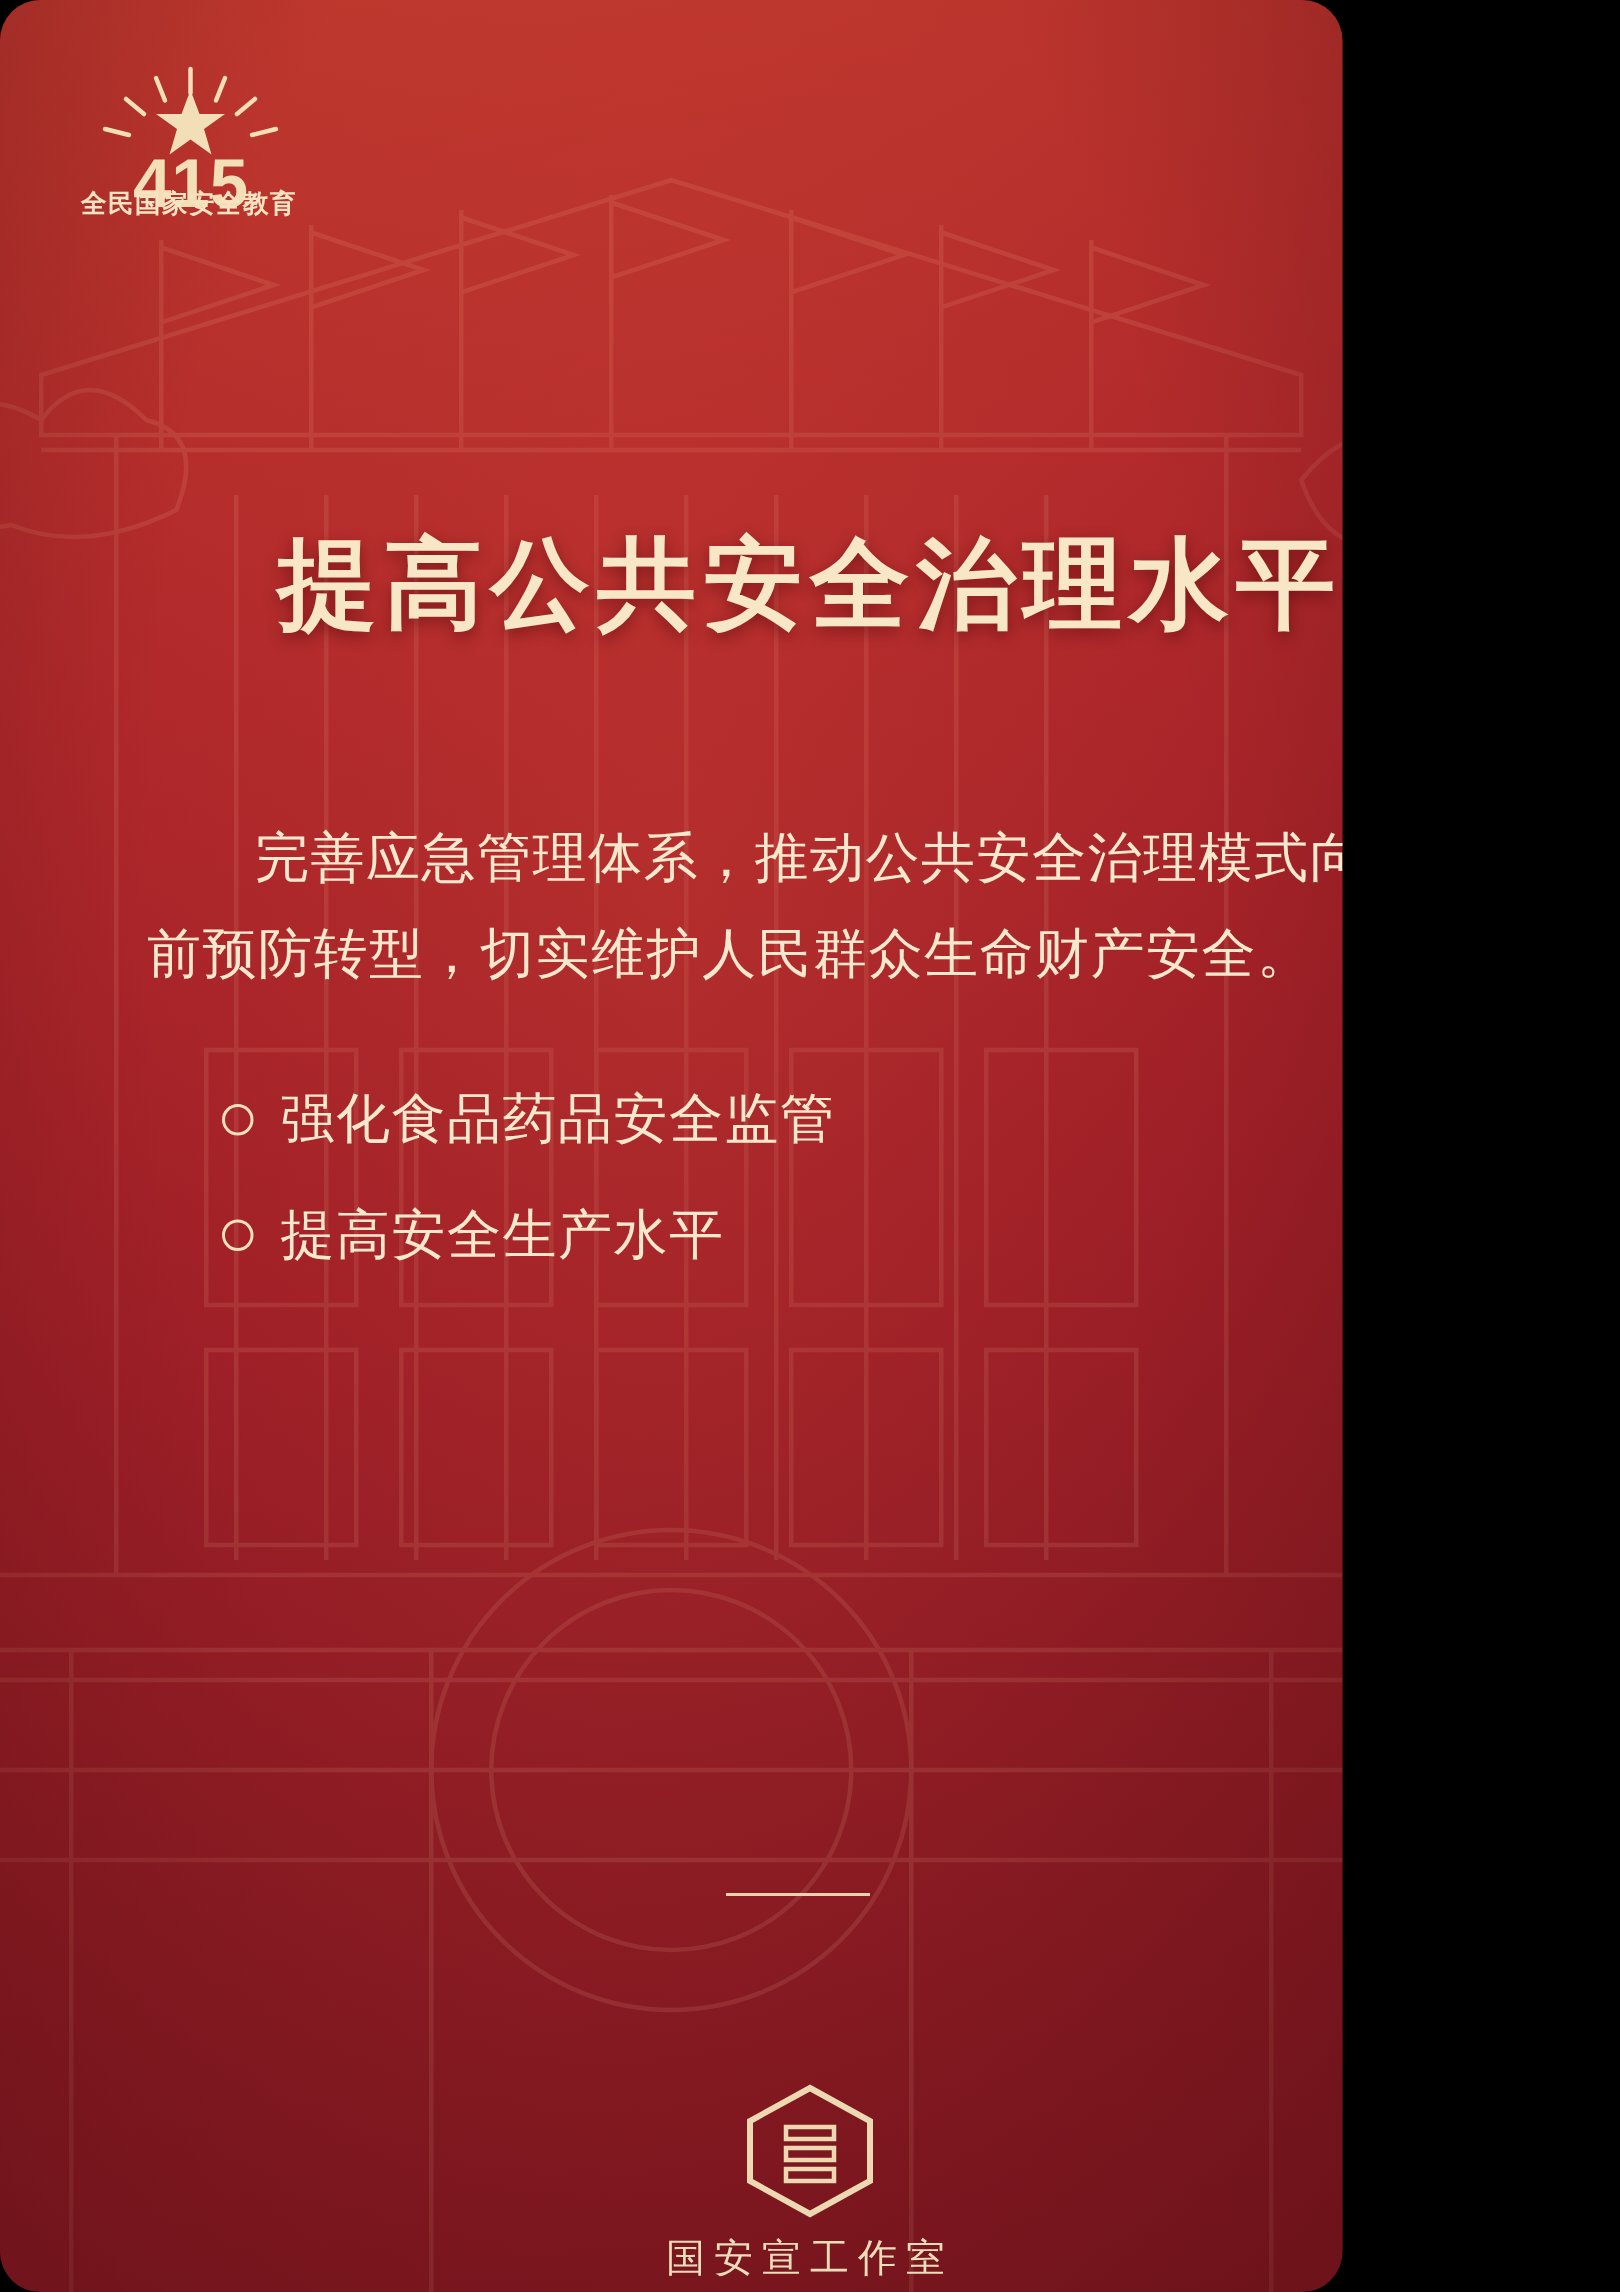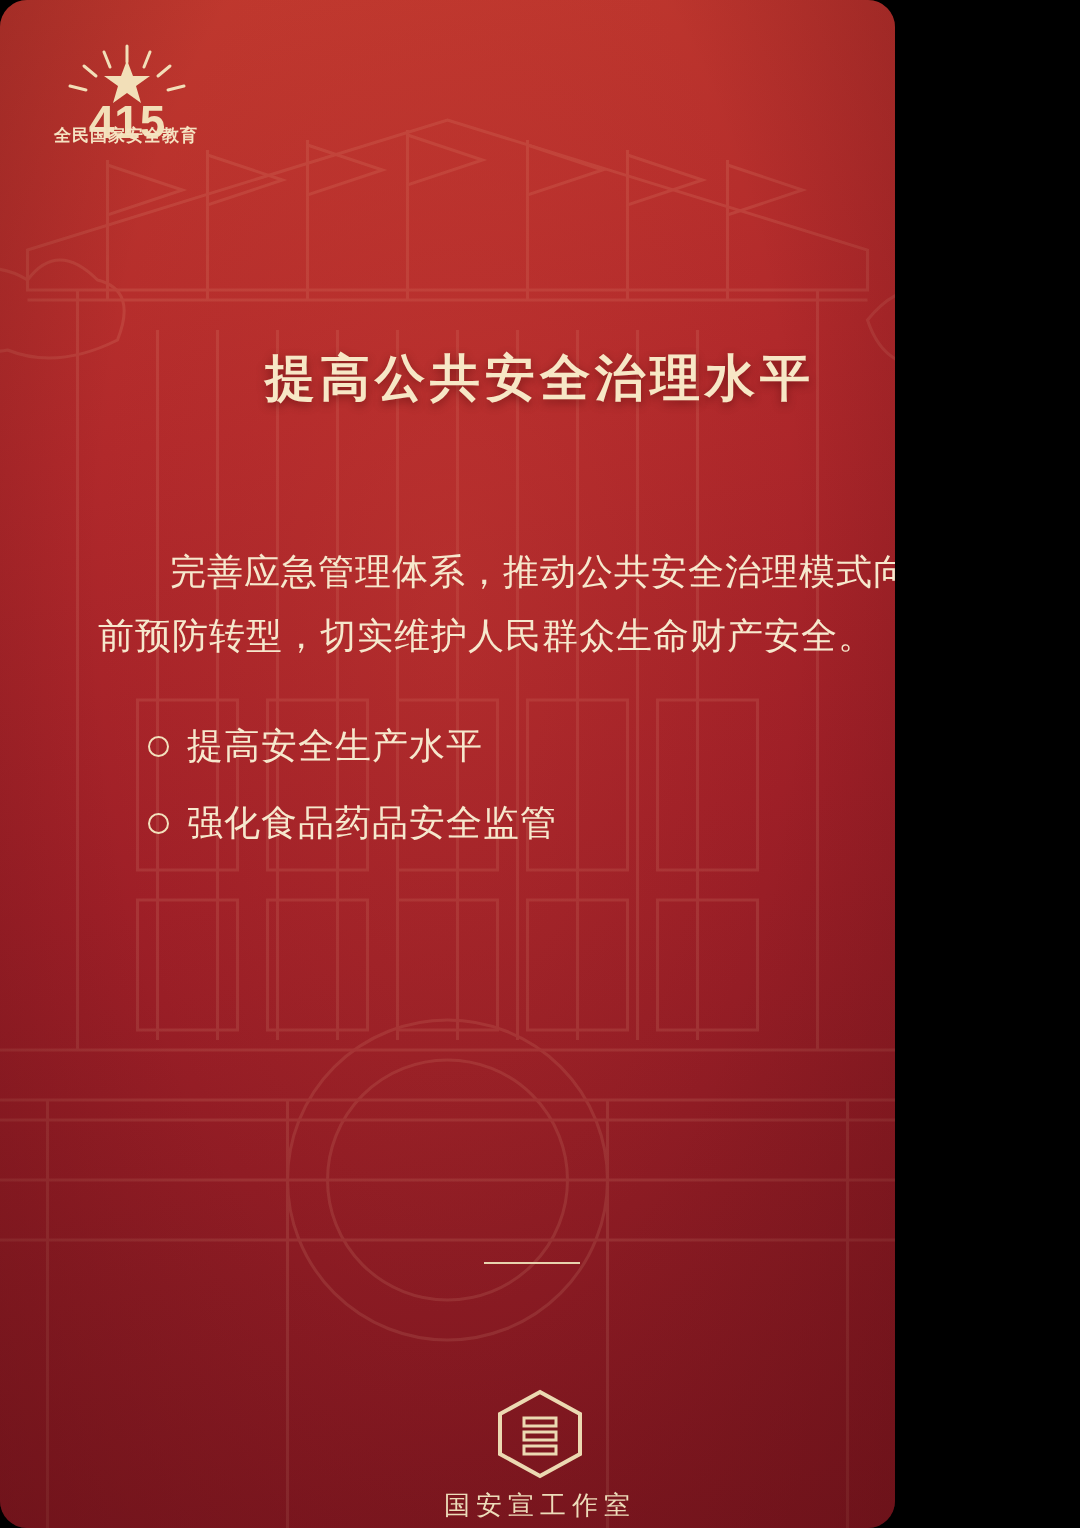--- a/index.html
+++ b/index.html
@@ -60,21 +60,21 @@
     left: 0;
     top: 0;
     width: 1080px;
   }
   .title {
     position: absolute;
     top: 345px;
     width: 100%;
     text-align: center;
     color: #f7e7c6;
-    font-size: 50px;
+    font-size: 66px;
     font-weight: bold;
     letter-spacing: 5px;
     text-shadow: 0 3px 10px rgba(60,0,5,0.45);
   }
   .paragraph {
     position: absolute;
     top: 540px;
     left: 98px;
     width: 884px;
     color: #f6e8cd;
@@ -243,25 +243,25 @@
 
   <div class="content">
 
     <div class="title">提高公共安全治理水平</div>
 
     <div class="paragraph">完善应急管理体系，推动公共安全治理模式向事前预防转型，切实维护人民群众生命财产安全。</div>
 
     <div class="bullets">
       <div class="bullet">
         <span class="ring"></span>
-        <span>提高安全生产水平</span>
+        <span>强化食品药品安全监管</span>
       </div>
       <div class="bullet">
         <span class="ring"></span>
-        <span>强化食品药品安全监管</span>
+        <span>提高安全生产水平</span>
       </div>
     </div>
 
     <div class="source">
       <span class="dash"></span>
     </div>
 
     <div class="footer-mark">
       <svg width="92" height="92" viewBox="0 0 92 92" xmlns="http://www.w3.org/2000/svg">
         <polygon points="46,4 86,26 86,66 46,88 6,66 6,26" fill="none" stroke="#ecd9b2" stroke-width="4"></polygon>

